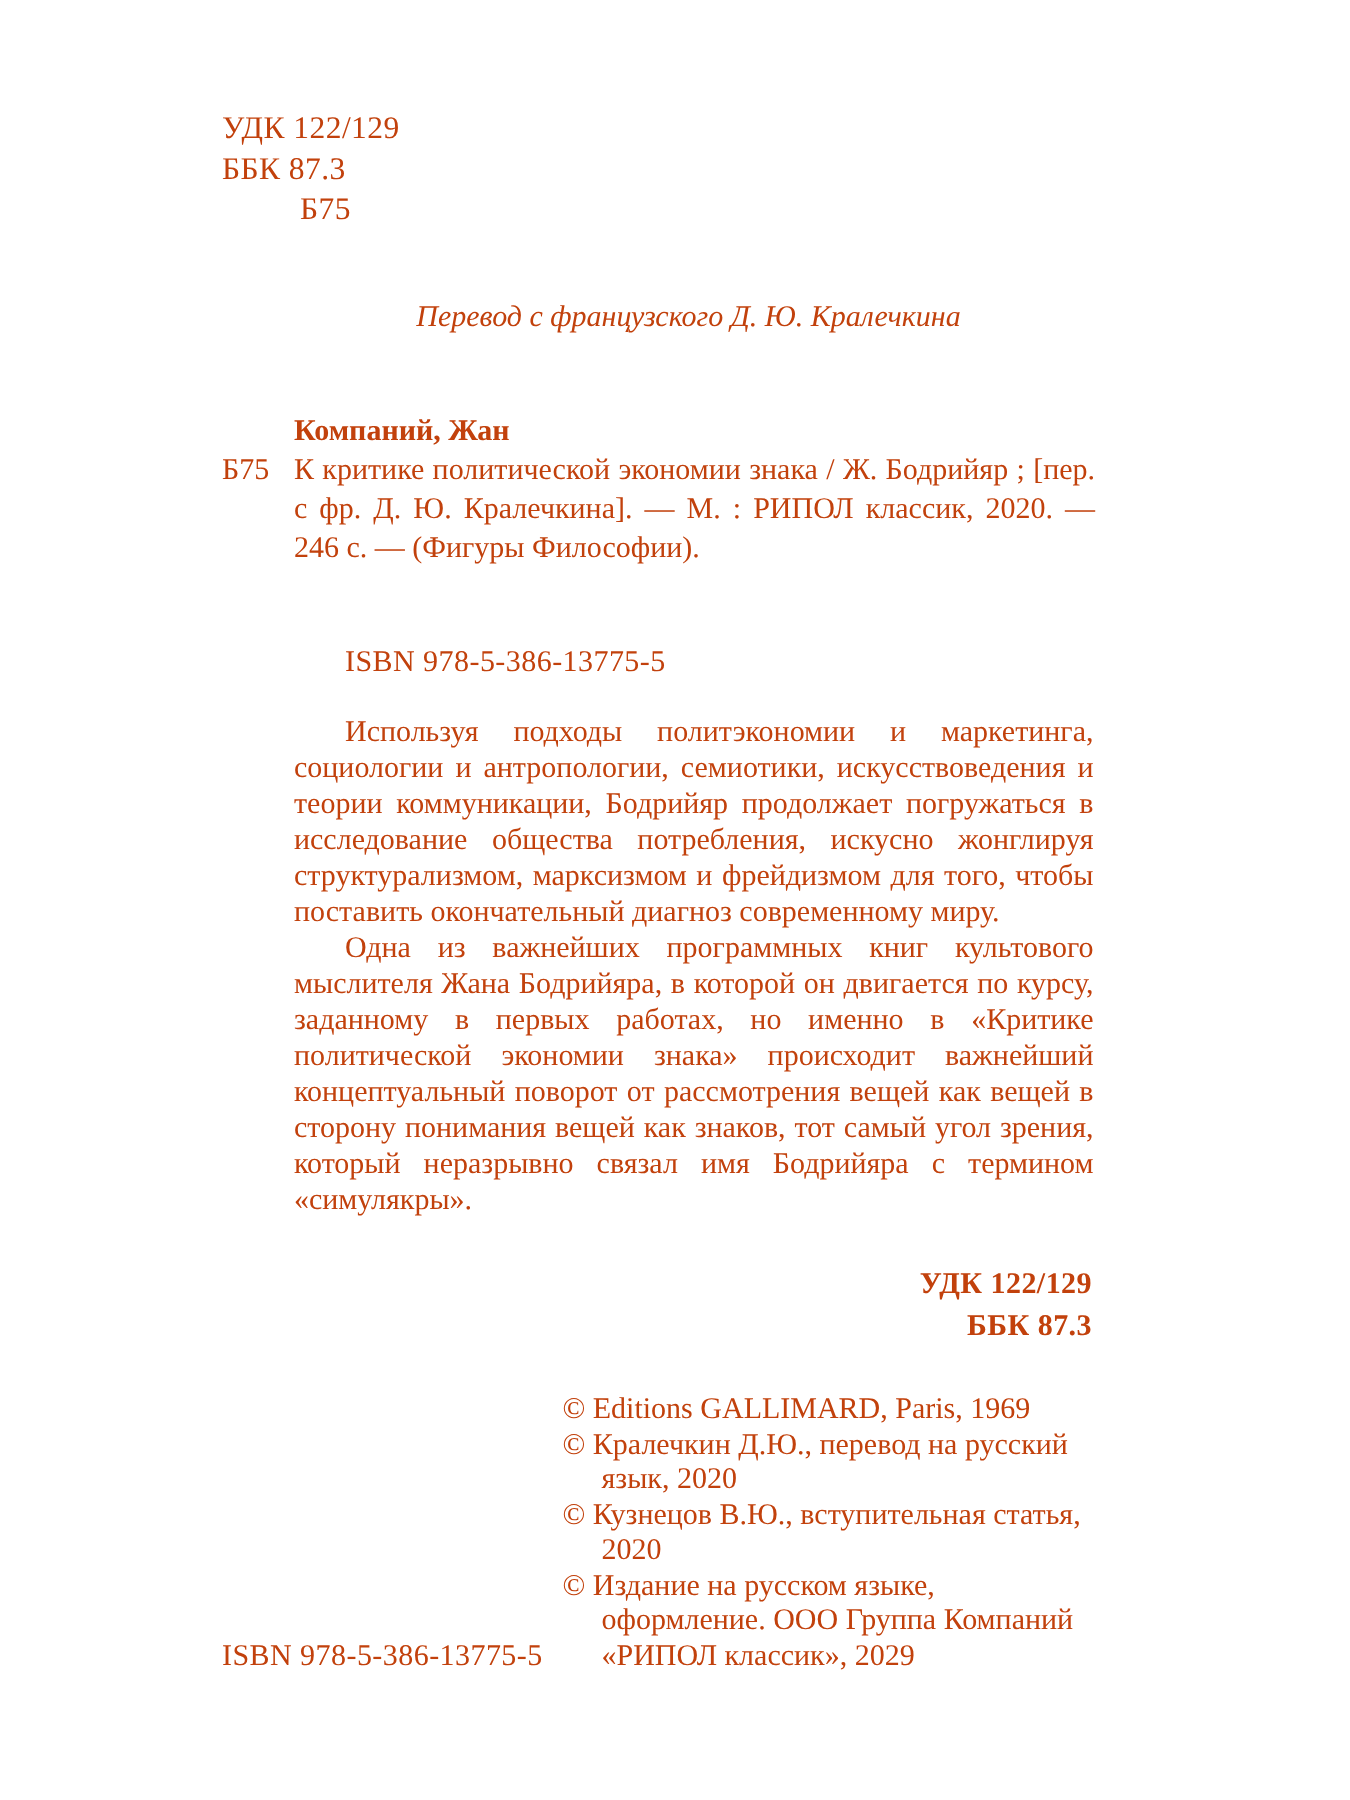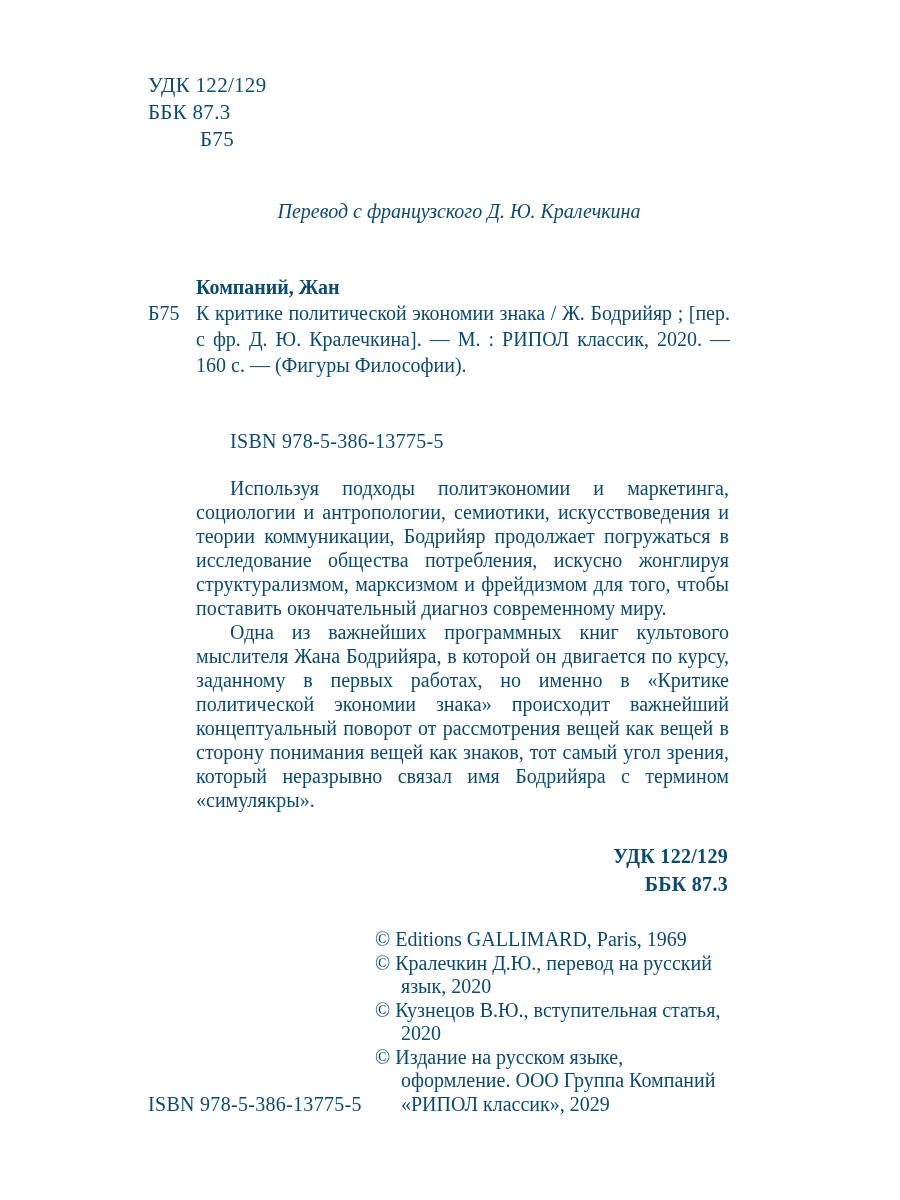--- a/index.html
+++ b/index.html
@@ -4,21 +4,21 @@
 <style>
   * { margin: 0; padding: 0; box-sizing: border-box; }
   html, body { background: #ffffff; }
   .page {
     position: relative;
     width: 900px;
     height: 1200px;
     margin: 0 auto;
     background: #ffffff;
     font-family: "Liberation Serif", "DejaVu Serif", serif;
-    color: #0c4a6e;
+    color: #c2410c;
     overflow: hidden;
   }
   .top-codes {
     position: absolute;
     left: 148px;
     top: 72px;
     font-size: 21px;
     line-height: 27px;
     letter-spacing: 0.3px;
   }
@@ -115,21 +115,21 @@
     <div>ББК 87.3</div>
     <div class="code-b75">Б75</div>
   </div>
 
   <div class="translator">Перевод с французского Д. Ю. Кралечкина</div>
 
   <div class="catalog">
     <div class="author">Компаний, Жан</div>
     <div class="entry-row">
       <div class="margin-code">Б75</div>
-      <div class="description">К критике политической экономии знака / Ж. Бодрийяр ; [пер. с фр. Д. Ю. Кралечкина]. — М. : РИПОЛ классик, 2020. — 160 с. — (Фигуры Философии).</div>
+      <div class="description">К критике политической экономии знака / Ж. Бодрийяр ; [пер. с фр. Д. Ю. Кралечкина]. — М. : РИПОЛ классик, 2020. — 246 с. — (Фигуры Философии).</div>
     </div>
   </div>
 
   <div class="isbn-mid">ISBN 978-5-386-13775-5</div>
 
   <div class="annotation">
     <p>Используя подходы политэкономии и маркетинга, социологии и антропологии, семиотики, искусствоведения и теории коммуникации, Бодрийяр продолжает погружаться в исследование общества потребления, искусно жонглируя структурализмом, марксизмом и фрейдизмом для того, чтобы поставить окончательный диагноз современному миру.</p>
     <p>Одна из важнейших программных книг культового мыслителя Жана Бодрийяра, в которой он двигается по курсу, заданному в первых работах, но именно в «Критике политической экономии знака» происходит важнейший концептуальный поворот от рассмотрения вещей как вещей в сторону понимания вещей как знаков, тот самый угол зрения, который неразрывно связал имя Бодрийяра с термином «симулякры».</p>
   </div>
 

